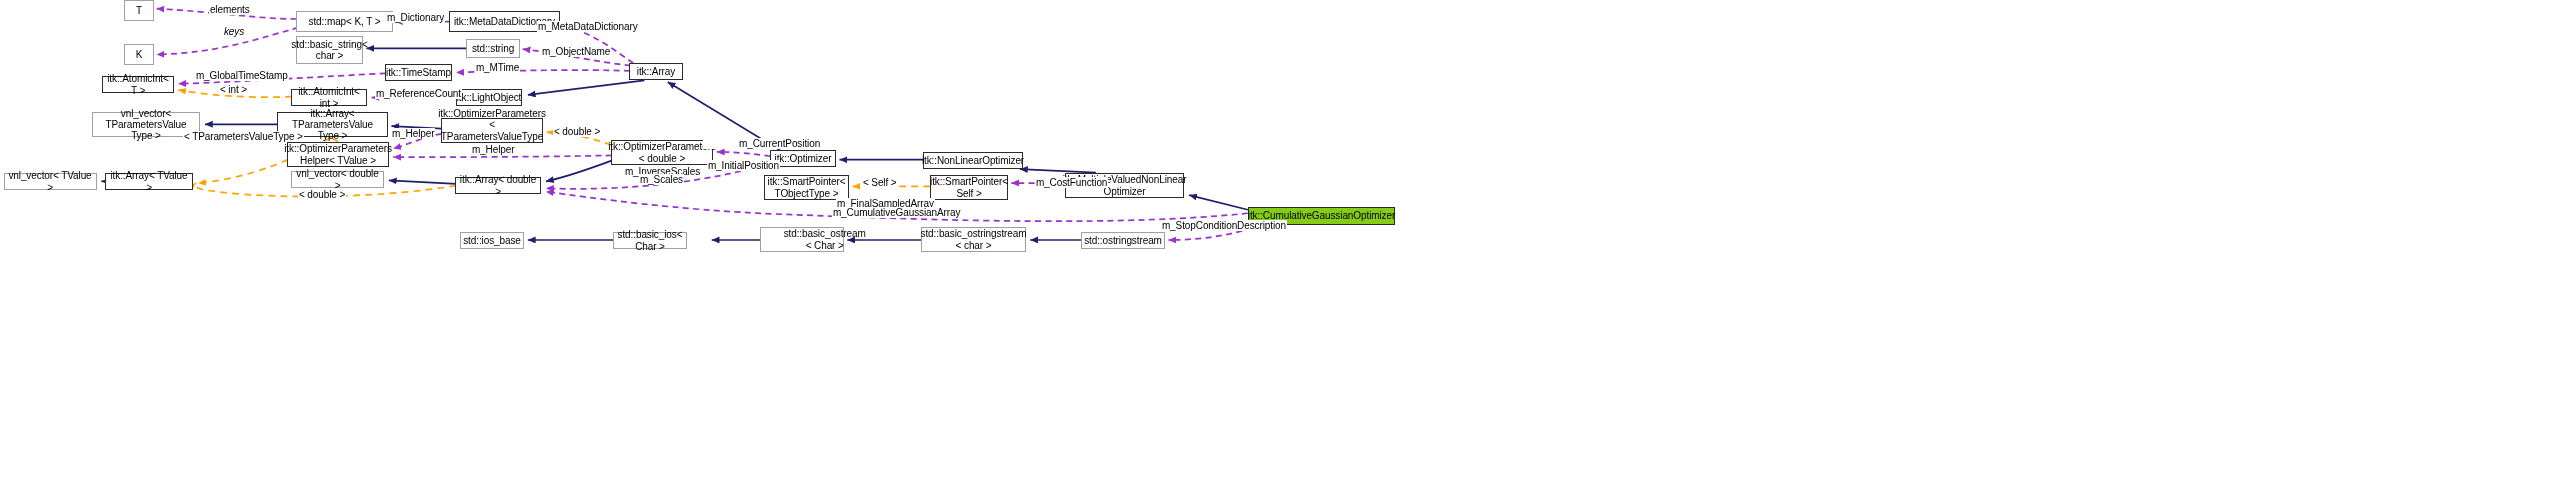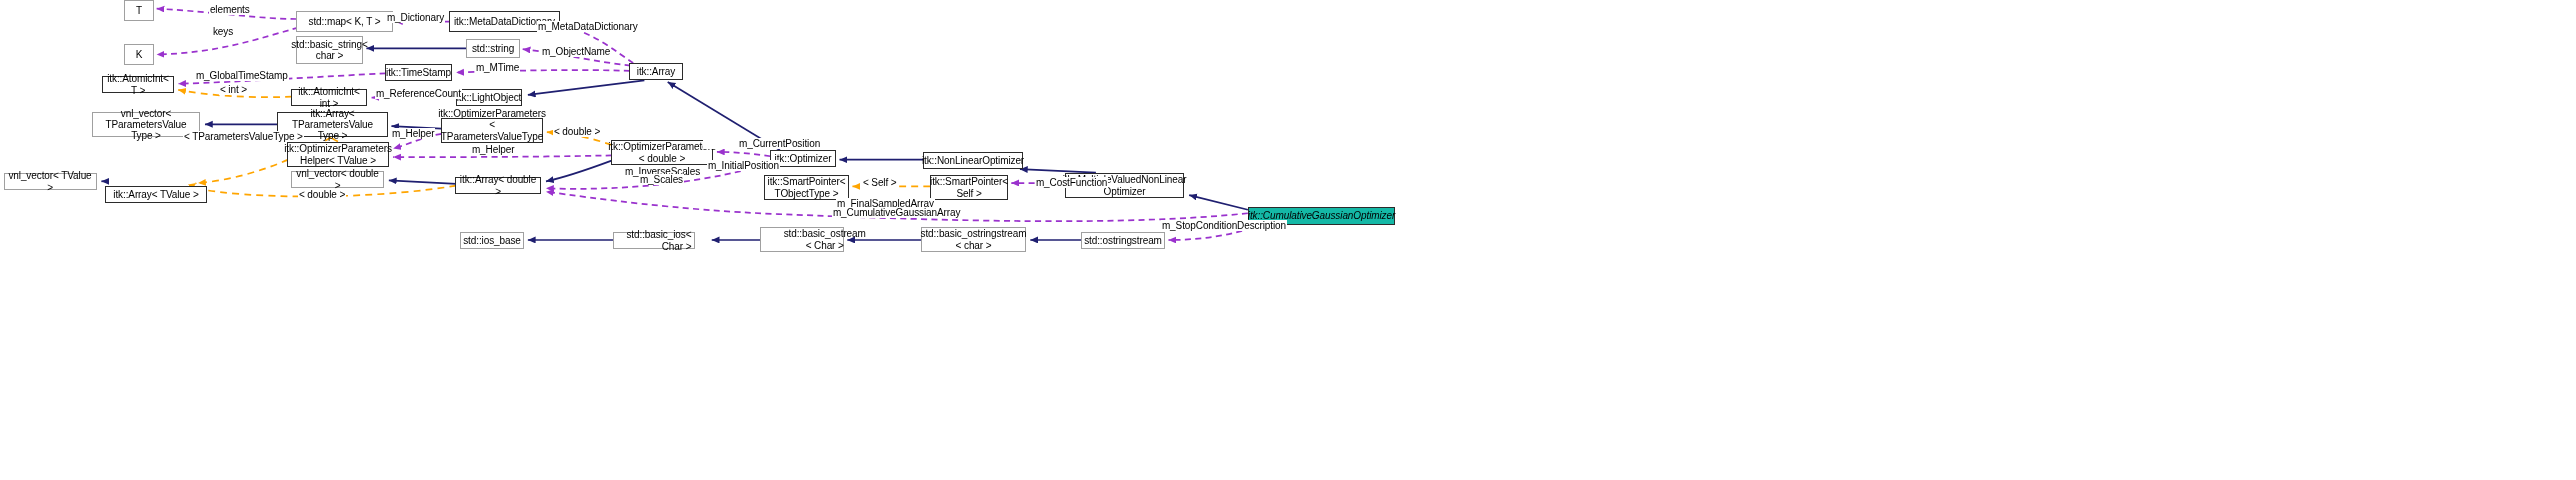--- a/index.html
+++ b/index.html
@@ -44,22 +44,21 @@
   .node.plain {
     border: 0.9px solid #a0a0a0;
   }
   
   .node.itk {
     border: 1.4px solid #2b2b2b;
   }
   
   .node.focus {
     border: 1.6px solid #2b2b2b;
-    background: #14b8a6;
-    font-style: italic;
+    background: #84cc16;
   }
   .edge-label {
     position: absolute;
     font-family: "Liberation Sans", sans-serif;
     font-size: 10px;
     color: #000000;
     white-space: nowrap;
     background: #ffffff;
     padding: 0 0.9px;
     z-index: 6;
@@ -176,41 +175,41 @@
 Type &gt;</div>
       <div class="node itk" style="left: 441px; top: 118px; width: 102px; height: 25px;">itk::OptimizerParameters
 &lt; TParametersValueType &gt;</div>
       <div class="node itk" style="left: 287px; top: 142px; width: 102px; height: 25px;">itk::OptimizerParameters
 Helper&lt; TValue &gt;</div>
       <div class="node itk" style="left: 611px; top: 140px; width: 102px; height: 25px;">itk::OptimizerParameters
 &lt; double &gt;</div>
       <div class="node itk" style="left: 770px; top: 150px; width: 66px; height: 17.3px;">itk::Optimizer</div>
       <div class="node itk" style="left: 923px; top: 152px; width: 100px; height: 17.3px;">itk::NonLinearOptimizer</div>
       <div class="node plain" style="left: 3.5px; top: 173px; width: 93px; height: 17.3px;">vnl_vector&lt; TValue &gt;</div>
-      <div class="node itk" style="left: 105px; top: 186px; width: 102px; height: 17.3px;">itk::Array&lt; TValue &gt;</div>
+      <div class="node itk" style="left: 105px; top: 173px; width: 88px; height: 17.3px;">itk::Array&lt; TValue &gt;</div>
       <div class="node plain" style="left: 291px; top: 171px; width: 93px; height: 17.3px;">vnl_vector&lt; double &gt;</div>
       <div class="node itk" style="left: 455px; top: 177px; width: 86px; height: 17.3px;">itk::Array&lt; double &gt;</div>
       <div class="node itk" style="left: 764px; top: 175px; width: 85px; height: 25px;">itk::SmartPointer&lt;
 TObjectType &gt;</div>
       <div class="node itk" style="left: 930px; top: 175px; width: 78px; height: 25px;">itk::SmartPointer&lt;
 Self &gt;</div>
       <div class="node itk" style="left: 1065px; top: 173px; width: 119px; height: 25px;">itk::MultipleValuedNonLinear
 Optimizer</div>
       <div class="node focus" style="left: 1248px; top: 207px; width: 147px; height: 18px;">itk::CumulativeGaussianOptimizer</div>
       <div class="node plain" style="left: 460px; top: 232px; width: 64px; height: 17.3px;">std::ios_base</div>
-      <div class="node plain" style="left: 613px; top: 232px; width: 82px; height: 17.3px; text-align: right;">std::basic_ios&lt; Char &gt;</div>
+      <div class="node plain" style="left: 613px; top: 232px; width: 74px; height: 17.3px;">std::basic_ios&lt; Char &gt;</div>
       <div class="node plain" style="left: 760px; top: 227px; width: 84px; height: 25px; padding-left: 48px;">std::basic_ostream
 &lt; Char &gt;</div>
       <div class="node plain" style="left: 921px; top: 227px; width: 105px; height: 25px;">std::basic_ostringstream
 &lt; char &gt;</div>
       <div class="node plain" style="left: 1081px; top: 232px; width: 84px; height: 17.3px;">std::ostringstream</div>
     </div>
   <div id="label-layer">
       <div class="edge-label" style="left: 209px; top: 4.3px;">elements</div>
-      <div class="edge-label" style="left: 212px; top: 26px;">keys</div>
+      <div class="edge-label" style="left: 223px; top: 26px; font-style: italic;">keys</div>
       <div class="edge-label" style="left: 386px; top: 12px;">m_Dictionary</div>
       <div class="edge-label" style="left: 537px; top: 21px;">m_MetaDataDictionary</div>
       <div class="edge-label" style="left: 541px; top: 46px;">m_ObjectName</div>
       <div class="edge-label" style="left: 475px; top: 62px;">m_MTime</div>
       <div class="edge-label" style="left: 195px; top: 70px;">m_GlobalTimeStamp</div>
       <div class="edge-label" style="left: 219px; top: 84px;">&lt; int &gt;</div>
       <div class="edge-label" style="left: 375px; top: 88px;">m_ReferenceCount</div>
       <div class="edge-label" style="left: 183px; top: 131px;">&lt; TParametersValueType &gt;</div>
       <div class="edge-label" style="left: 391px; top: 128px;">m_Helper</div>
       <div class="edge-label" style="left: 471px; top: 144px;">m_Helper</div>

